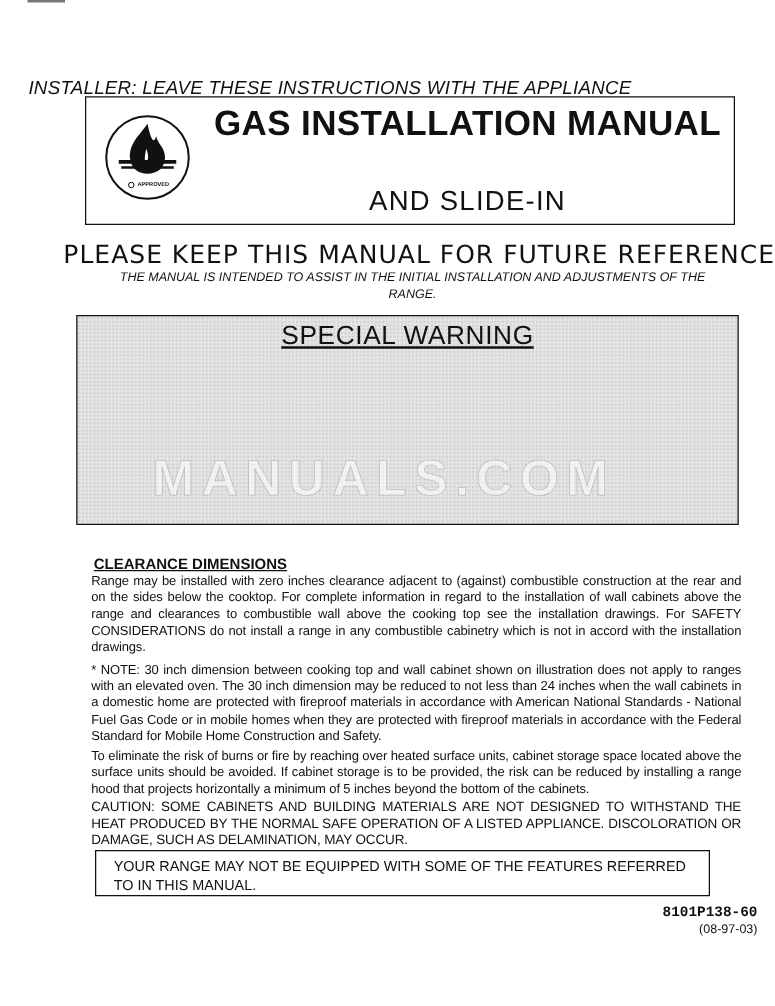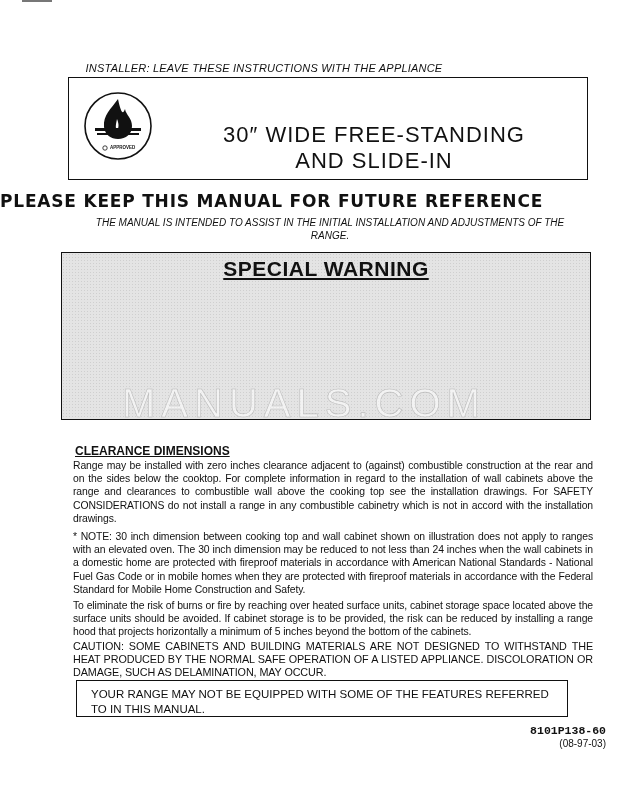--- a/index.html
+++ b/index.html
@@ -6,63 +6,63 @@
     body {
       width: 620px; height: 805px; background: #ffffff; position: relative;
       overflow: hidden; color: #111;
       font-family: "Liberation Sans", sans-serif;
     }
     .corner-mark {
       position: absolute; left: 22px; top: 0; width: 30px; height: 2px; background: #777;
     }
     .installer-note {
       position: absolute; left: 0; width: 528px; top: 62px; text-align: center;
-      font-style: italic; font-size: 11px; letter-spacing: 0.2px;
+      font-style: italic; font-size: 15px; letter-spacing: 0.2px;
     }
     .title-box {
       position: absolute; left: 68px; top: 77px; width: 520px; height: 103px;
       border: 1.5px solid #111; box-sizing: border-box;
     }
     .logo {
       position: absolute; left: 14px; top: 13px; width: 70px; height: 70px;
     }
     .title-main {
       position: absolute; left: 100px; right: 8px; top: 5px; text-align: center;
       font-weight: bold; font-size: 28px; letter-spacing: 0.3px;
     }
     .title-sub {
       position: absolute; left: 100px; right: 8px; text-align: center;
       font-size: 22px; letter-spacing: 1px;
     }
     .title-sub.l1 { top: 44px; }
     .title-sub.l2 { top: 70px; }
     .keep-manual {
-      position: absolute; left: 0; width: 620px; top: 191px; text-align: left;
-      font-weight: bold; font-size: 17px; letter-spacing: 0.8px;
+      position: absolute; left: 0; width: 620px; top: 191px; text-align: right;
+      font-weight: normal; font-size: 20px; letter-spacing: 0.8px;
       font-family: "DejaVu Sans", sans-serif;
     }
     .intended {
       position: absolute; left: 80px; width: 500px; top: 216px; text-align: center;
       font-style: italic; font-size: 10px; line-height: 13px;
     }
     .warning-box {
       position: absolute; left: 61px; top: 252px; width: 530px; height: 168px;
       border: 1.5px solid #111; box-sizing: border-box;
       background: #e4e4e4;
       background-image: radial-gradient(#cfcfcf 0.6px, transparent 0.7px);
       background-size: 3px 3px;
     }
     .watermark {
-      position: absolute; left: 60px; top: 128px; font-size: 40px; font-weight: normal;
+      position: absolute; left: 60px; top: 108px; font-size: 40px; font-weight: bold;
       color: rgba(255,255,255,0.55); letter-spacing: 6px; pointer-events: none;
       -webkit-text-stroke: 0.6px rgba(160,160,160,0.6);
     }
     .warning-title {
       position: absolute; left: 0; width: 100%; top: 4px; text-align: center;
-      font-weight: bold; font-size: 21px; text-decoration: underline; letter-spacing: 0.5px;
+      font-weight: normal; font-size: 21px; text-decoration: underline; letter-spacing: 0.5px;
     }
     .warning-line {
       position: absolute; left: 9px; right: 8px; font-weight: bold; font-size: 13.5px;
       line-height: 18px;
     }
     .wl1 { top: 38px; }
     .wl2 { top: 67px; }
     .wl3 { top: 115px; word-spacing: 3px; }
     .section-heading {
       position: absolute; left: 75px; top: 444px; font-weight: bold; font-size: 12px;
@@ -104,21 +104,21 @@
     <svg width="70" height="70" viewBox="0 0 70 70">
       <circle cx="35" cy="35" r="33" fill="#fff" stroke="#111" stroke-width="1.6"></circle>
       <path d="M35 8 C28 18 20 24 21 36 C22 44 28 48 35 48 C43 48 49 43 49 35 C49 27 43 24 42 18 C40 24 38 22 35 8 Z" fill="#111"></path>
       <path d="M34 28 C33 33 32 36 34 40 C36 36 36 33 34 28 Z" fill="#fff"></path>
       <rect x="12" y="37" width="46" height="3" fill="#111"></rect>
       <rect x="14" y="42" width="42" height="2" fill="#111"></rect>
       <circle cx="22" cy="57" r="2.2" fill="none" stroke="#111" stroke-width="0.8"></circle>
       <text x="27" y="58" font-size="4.5" font-weight="bold" fill="#111" font-family="Liberation Sans, sans-serif">APPROVED</text>
     </svg>
   </div>
-  <div class="title-sub l1">30″ WIDE FREE-STANDING</div>
+  <div class="title-main">GAS INSTALLATION MANUAL</div>
   <div class="title-sub l2">AND SLIDE-IN</div>
 </div>
 
 <div class="keep-manual">PLEASE KEEP THIS MANUAL FOR FUTURE REFERENCE</div>
 <div class="intended">THE MANUAL IS INTENDED TO ASSIST IN THE INITIAL INSTALLATION AND ADJUSTMENTS OF THE RANGE.</div>
 
 <div class="warning-box">
   <div class="watermark">MANUALS.COM</div>
   <div class="warning-title">SPECIAL WARNING</div>
 </div>

